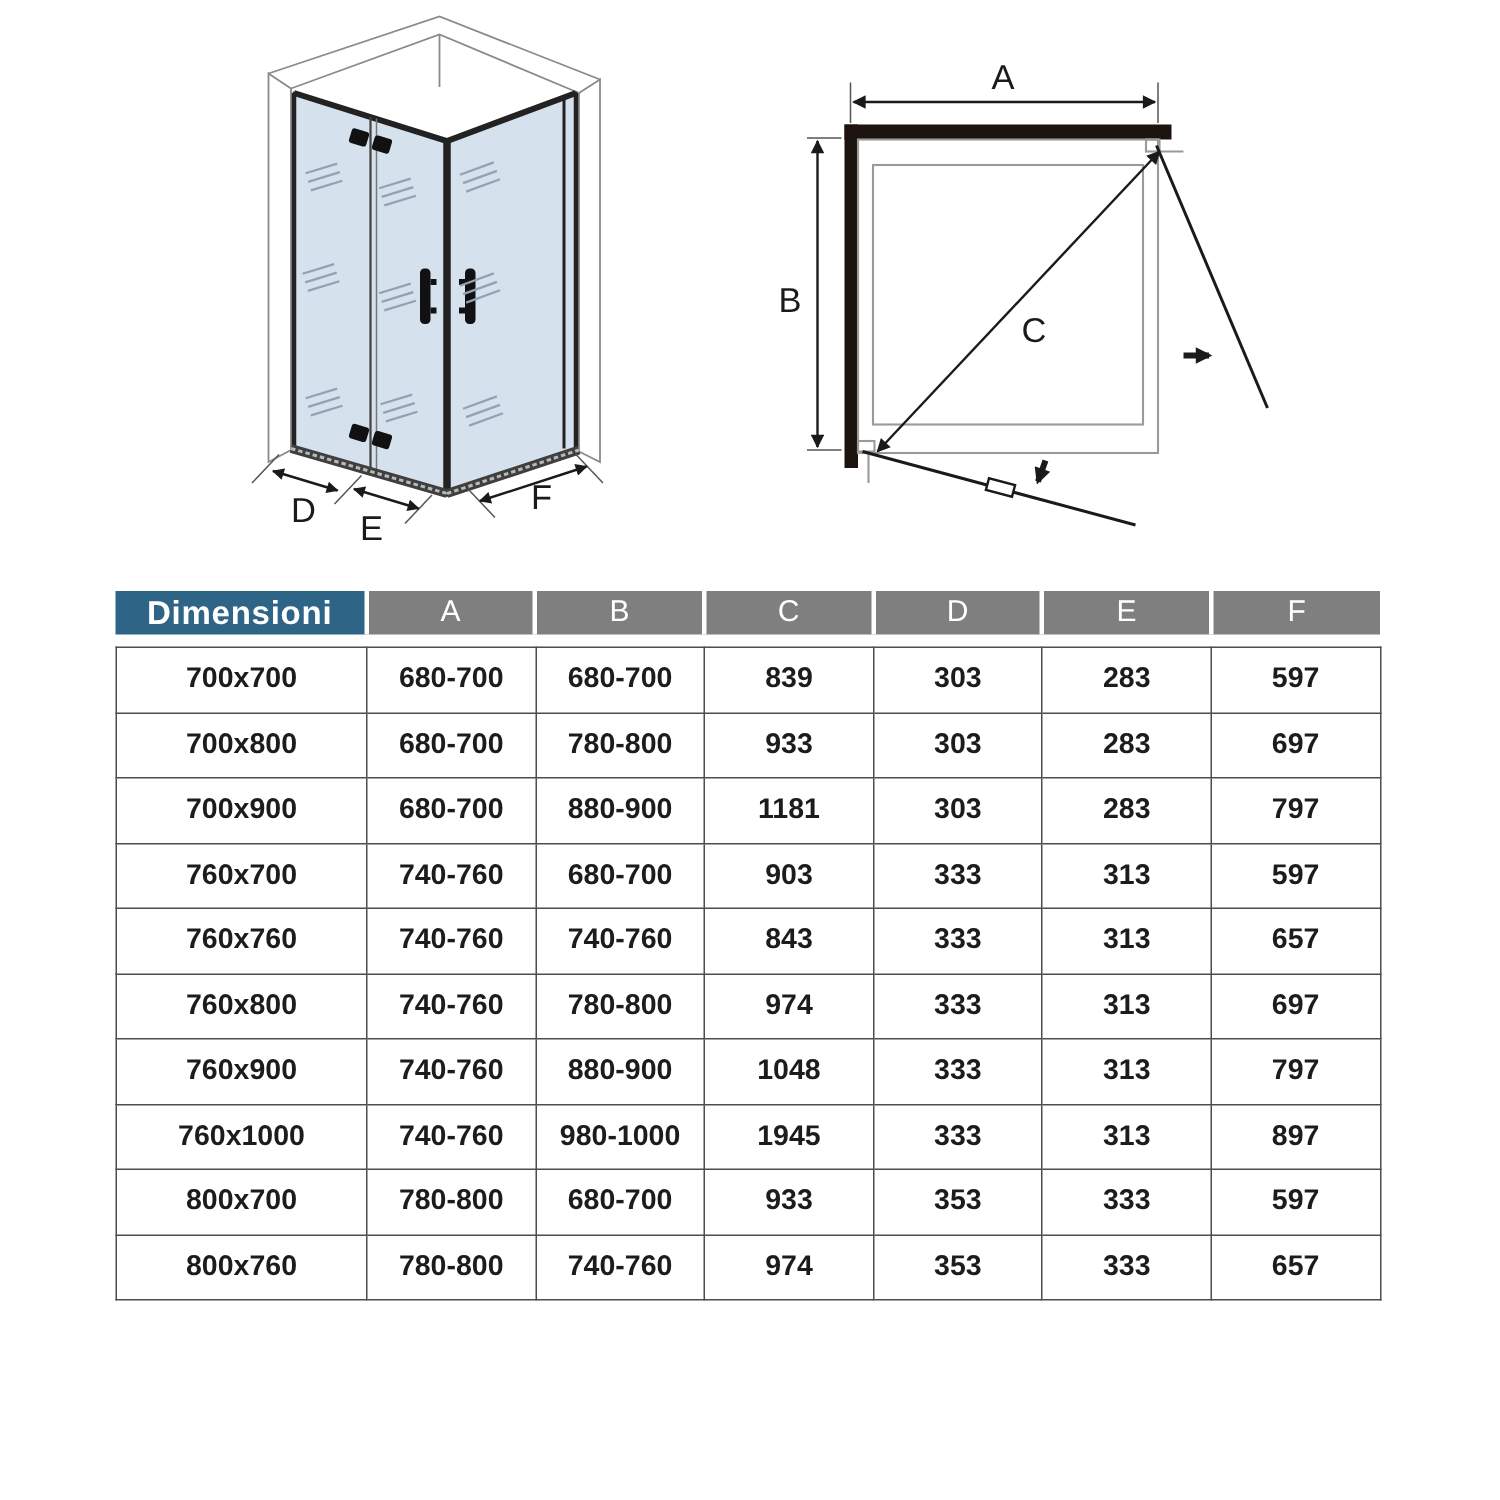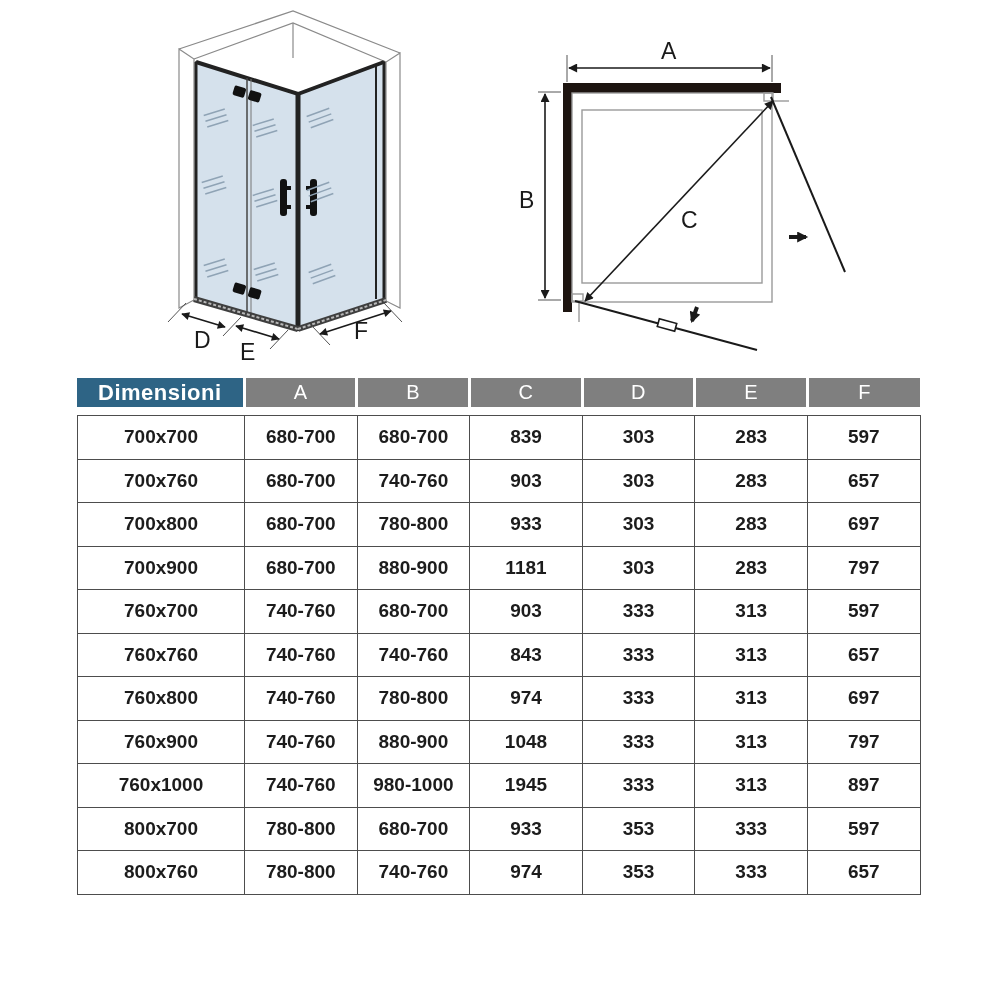--- a/index.html
+++ b/index.html
@@ -5,21 +5,21 @@
   html,body{margin:0;padding:0;}
   body{
     width:1000px;height:1000px;position:relative;background:#ffffff;
     font-family:"Liberation Sans", sans-serif;overflow:hidden;
   }
   .diagram{position:absolute;}
   #iso-diagram{left:148px;top:0px;}
   #plan-diagram{left:505px;top:15px;}
 
   .table-wrap{position:absolute;left:77px;top:378px;width:843px;}
-  table{border-collapse:collapse;table-layout:fixed;width:843px;}
+  table{border-collapse:collapse;table-layout:fixed;width:843px;margin-top:16px;}
   col.c-size{width:167px;}
   col.c-val{width:112.6px;}
   .head-table th{
     height:29px;background:#7f7f7f;color:#ffffff;font-size:20px;font-weight:normal;
     border-left:3px solid #ffffff;padding:0;text-align:center;vertical-align:middle;
   }
   .head-table th.title{
     background:#2e6485;border-left:none;font-weight:bold;font-size:22px;letter-spacing:0.5px;
   }
   .body-table{margin-top:8px;font-weight:bold;}
@@ -250,29 +250,20 @@
         <tr>
           <td>700x700</td>
           <td>680-700</td>
           <td>680-700</td>
           <td>839</td>
           <td>303</td>
           <td>283</td>
           <td>597</td>
         </tr>
         <tr>
-          <td>700x760</td>
-          <td>680-700</td>
-          <td>740-760</td>
-          <td>903</td>
-          <td>303</td>
-          <td>283</td>
-          <td>657</td>
-        </tr>
-        <tr>
           <td>700x800</td>
           <td>680-700</td>
           <td>780-800</td>
           <td>933</td>
           <td>303</td>
           <td>283</td>
           <td>697</td>
         </tr>
         <tr>
           <td>700x900</td>

